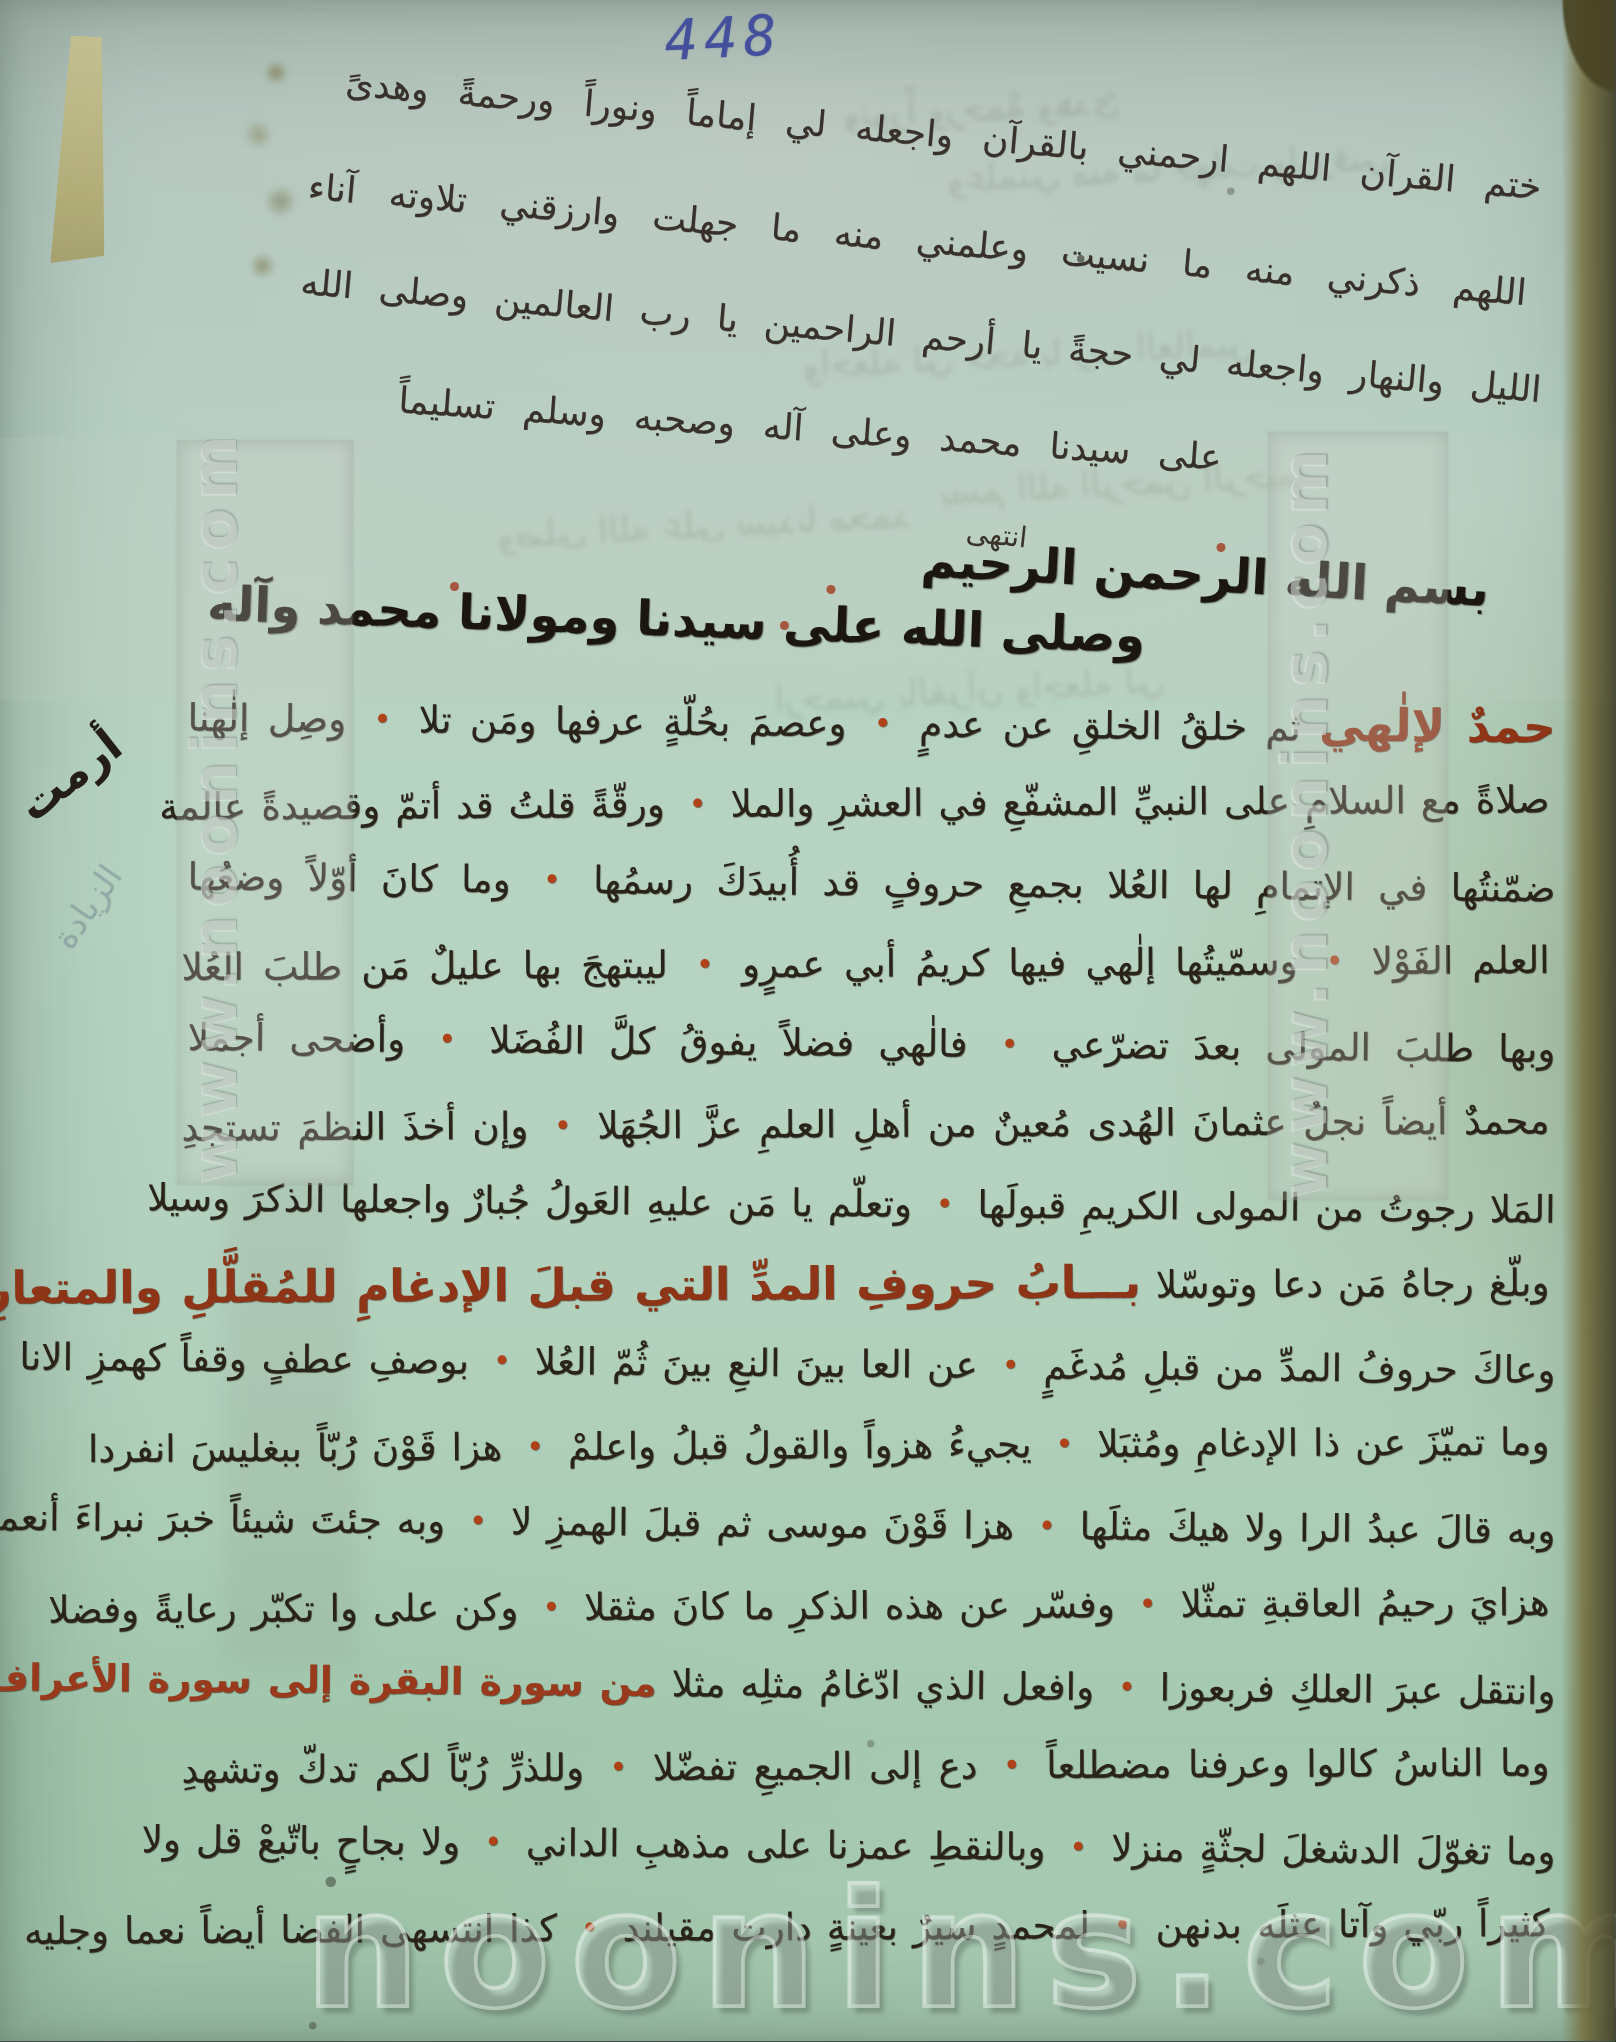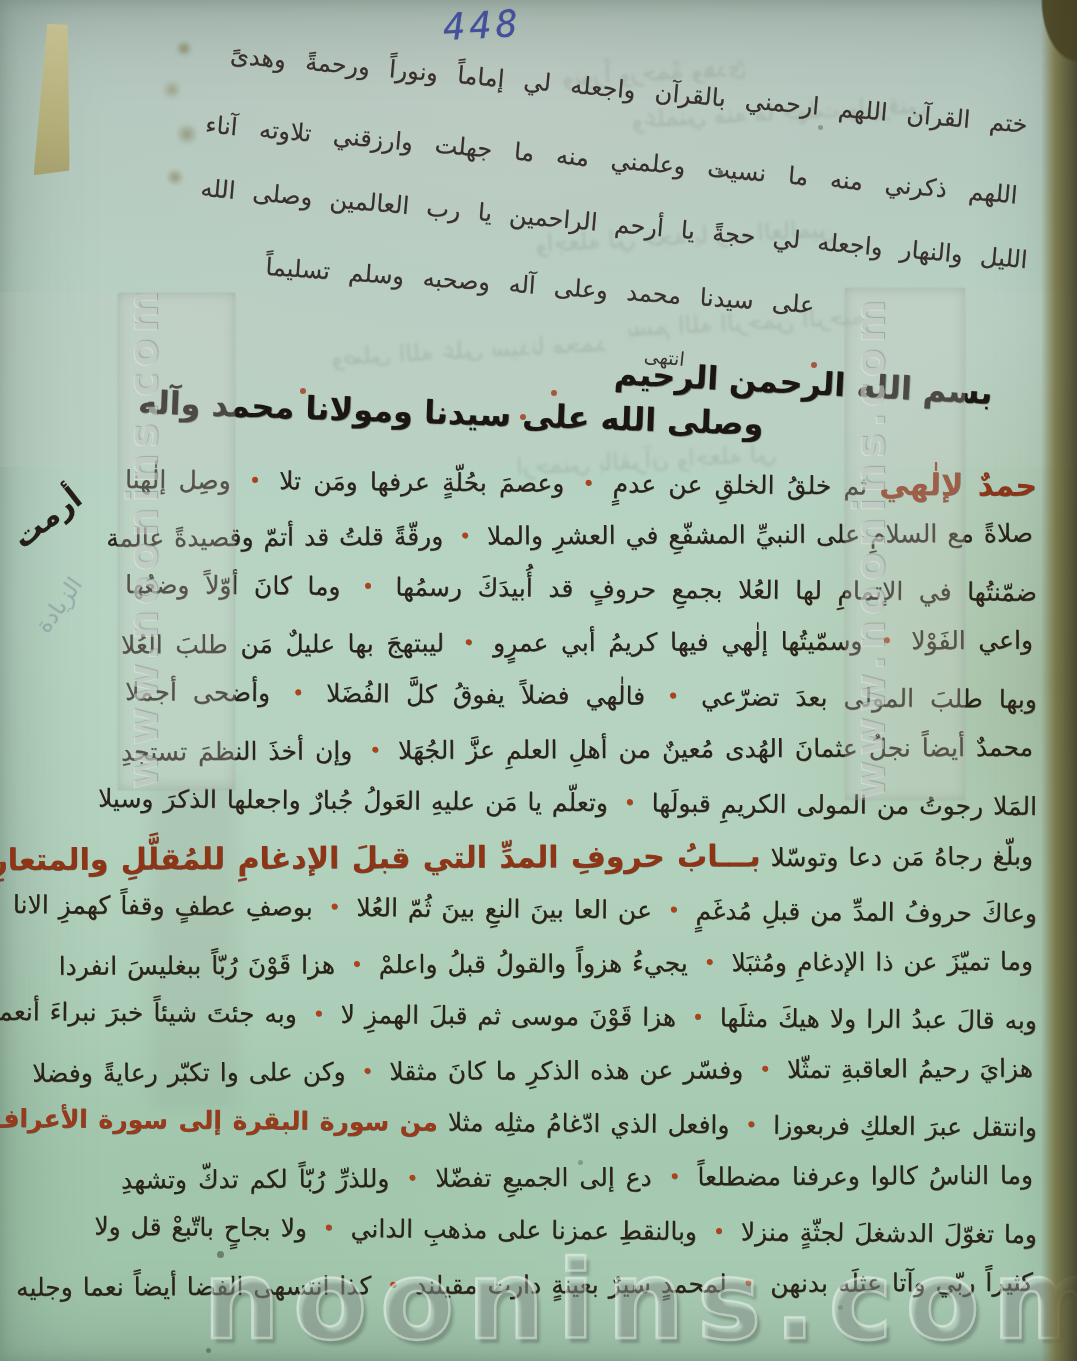--- a/index.html
+++ b/index.html
@@ -142,21 +142,21 @@
   <div class="basmala-l">وصلى الله على سيدنا ومولانا محمد وآله</div>
   <span class="red-diacritic rd1"></span>
   <span class="red-diacritic rd2"></span>
   <span class="red-diacritic rd3"></span>
   <span class="red-diacritic rd4"></span>
 
   <div class="body-block">
       <div class="ms-line"><span class="seg-rb">حمدٌ لإلٰهي</span> <span class="seg-ink">ثم خلقُ الخلقِ عن عدمٍ</span> <span class="seg-d">•</span> <span class="seg-ink">وعصمَ بحُلّةٍ عرفها ومَن تلا</span> <span class="seg-d">•</span> <span class="seg-ink">وصِل إلٰهنا</span> </div>
       <div class="ms-line"><span class="seg-ink">صلاةً مع السلامِ على النبيِّ المشفّعِ في العشرِ والملا</span> <span class="seg-d">•</span> <span class="seg-ink">ورقّةً قلتُ قد أتمّ وقصيدةً عالمة</span> </div>
       <div class="ms-line"><span class="seg-ink">ضمّنتُها في الإتمامِ لها العُلا بجمعِ حروفٍ قد أُبيدَكَ رسمُها</span> <span class="seg-d">•</span> <span class="seg-ink">وما كانَ أوّلاً وضعُها</span> </div>
-      <div class="ms-line"><span class="seg-ink">واعي الفَوْلا</span> <span class="seg-d">•</span> <span class="seg-ink">وسمّيتُها إلٰهي فيها كريمُ أبي عمرٍو</span> <span class="seg-d">•</span> <span class="seg-ink">ليبتهجَ بها عليلٌ مَن طلبَ العُلا</span> </div>
+      <div class="ms-line"><span class="seg-ink">العلم الفَوْلا</span> <span class="seg-d">•</span> <span class="seg-ink">وسمّيتُها إلٰهي فيها كريمُ أبي عمرٍو</span> <span class="seg-d">•</span> <span class="seg-ink">ليبتهجَ بها عليلٌ مَن طلبَ العُلا</span> </div>
       <div class="ms-line"><span class="seg-ink">وبها طلبَ المولى بعدَ تضرّعي</span> <span class="seg-d">•</span> <span class="seg-ink">فالٰهي فضلاً يفوقُ كلَّ الفُضَلا</span> <span class="seg-d">•</span> <span class="seg-ink">وأضحى أجملا</span> </div>
       <div class="ms-line"><span class="seg-ink">محمدٌ أيضاً نجلُ عثمانَ الهُدى مُعينٌ من أهلِ العلمِ عزَّ الجُهَلا</span> <span class="seg-d">•</span> <span class="seg-ink">وإن أخذَ النظمَ تستجدِ</span> </div>
       <div class="ms-line"><span class="seg-ink">المَلا رجوتُ من المولى الكريمِ قبولَها</span> <span class="seg-d">•</span> <span class="seg-ink">وتعلّم يا مَن عليهِ العَولُ جُبارٌ واجعلها الذكرَ وسيلا</span> </div>
       <div class="ms-line"><span class="seg-ink">وبلّغ رجاهُ مَن دعا وتوسّلا</span> <span class="seg-rb">بـــابُ حروفِ المدِّ التي قبلَ الإدغامِ للمُقلَّلِ والمتعارِش</span> </div>
       <div class="ms-line"><span class="seg-ink">وعاكَ حروفُ المدِّ من قبلِ مُدغَمٍ</span> <span class="seg-d">•</span> <span class="seg-ink">عن العا بينَ النعِ بينَ ثُمّ العُلا</span> <span class="seg-d">•</span> <span class="seg-ink">بوصفِ عطفٍ وقفاً كهمزِ الانا</span> </div>
       <div class="ms-line"><span class="seg-ink">وما تميّزَ عن ذا الإدغامِ ومُثبَلا</span> <span class="seg-d">•</span> <span class="seg-ink">يجيءُ هزواً والقولُ قبلُ واعلمْ</span> <span class="seg-d">•</span> <span class="seg-ink">هزا قَوْنَ رُبّاً ببغليسَ انفردا</span> </div>
       <div class="ms-line"><span class="seg-ink">وبه قالَ عبدُ الرا ولا هيكَ مثلَها</span> <span class="seg-d">•</span> <span class="seg-ink">هزا قَوْنَ موسى ثم قبلَ الهمزِ لا</span> <span class="seg-d">•</span> <span class="seg-ink">وبه جئتَ شيئاً خبرَ نبراءَ أنعما</span> </div>
       <div class="ms-line"><span class="seg-ink">هزايَ رحيمُ العاقبةِ تمثّلا</span> <span class="seg-d">•</span> <span class="seg-ink">وفسّر عن هذه الذكرِ ما كانَ مثقلا</span> <span class="seg-d">•</span> <span class="seg-ink">وكن على وا تكبّر رعايةً وفضلا</span> </div>
       <div class="ms-line"><span class="seg-ink">وانتقل عبرَ العلكِ فربعوزا</span> <span class="seg-d">•</span> <span class="seg-ink">وافعل الذي ادّغامُ مثلِه مثلا</span> <span class="seg-r">من سورة البقرة إلى سورة الأعراف</span> </div>
       <div class="ms-line"><span class="seg-ink">وما الناسُ كالوا وعرفنا مضطلعاً</span> <span class="seg-d">•</span> <span class="seg-ink">دع إلى الجميعِ تفضّلا</span> <span class="seg-d">•</span> <span class="seg-ink">وللذرِّ رُبّاً لكم تدكّ وتشهدِ</span> </div>

